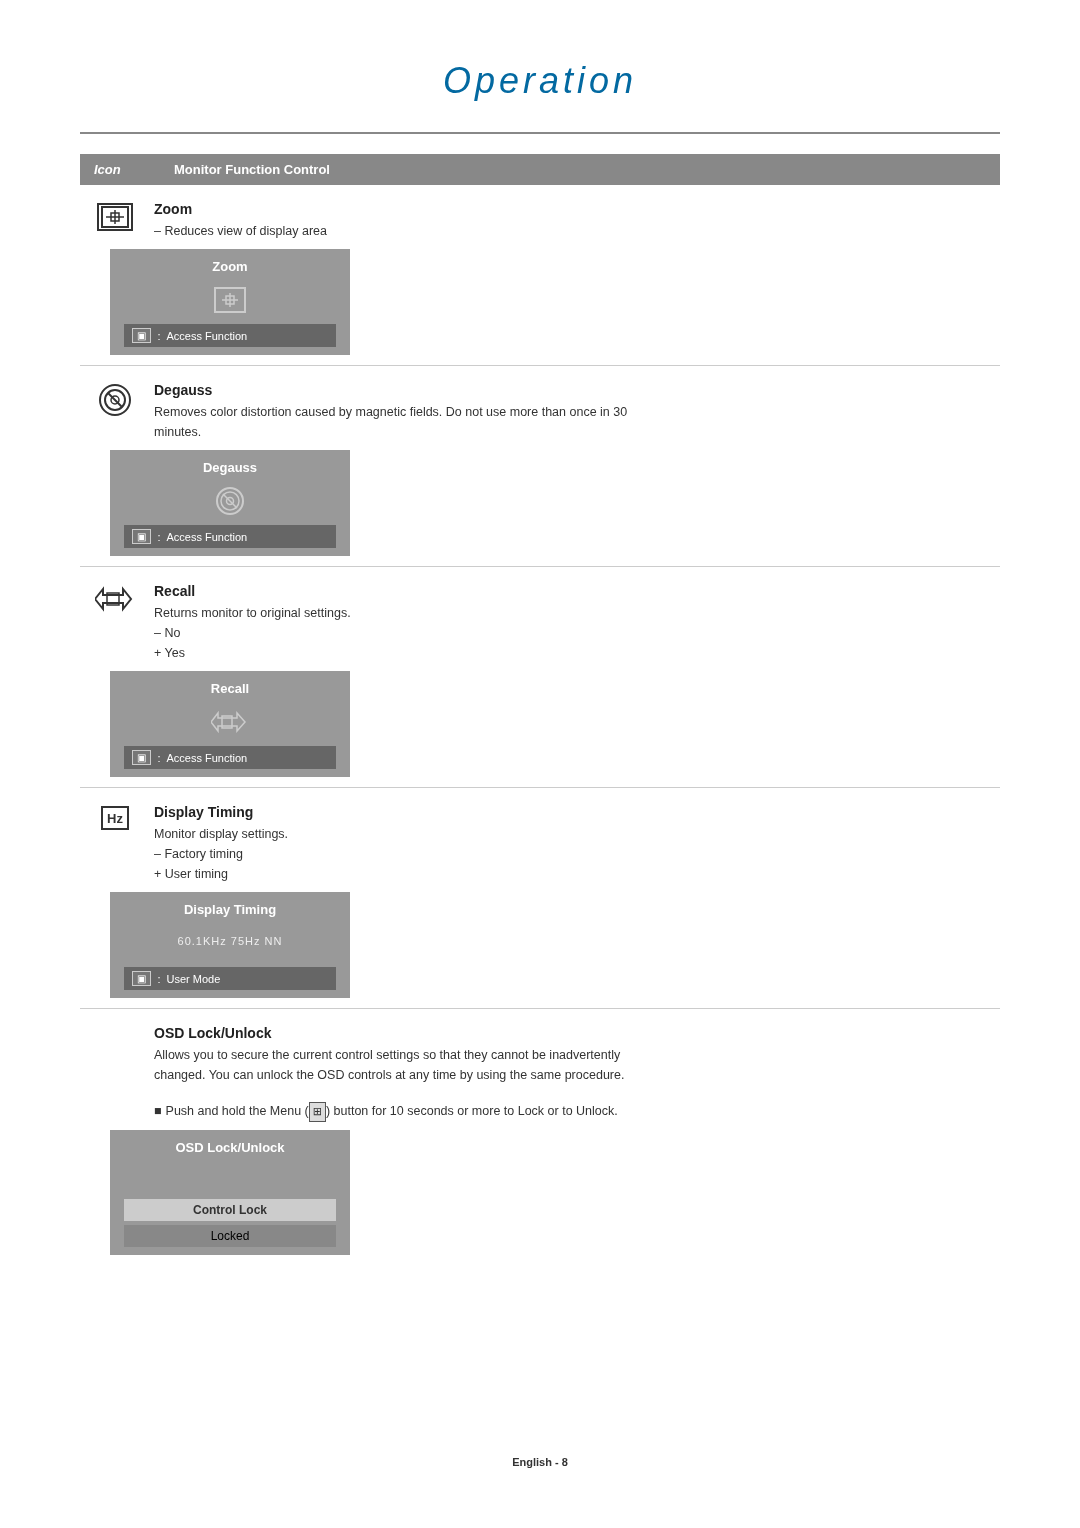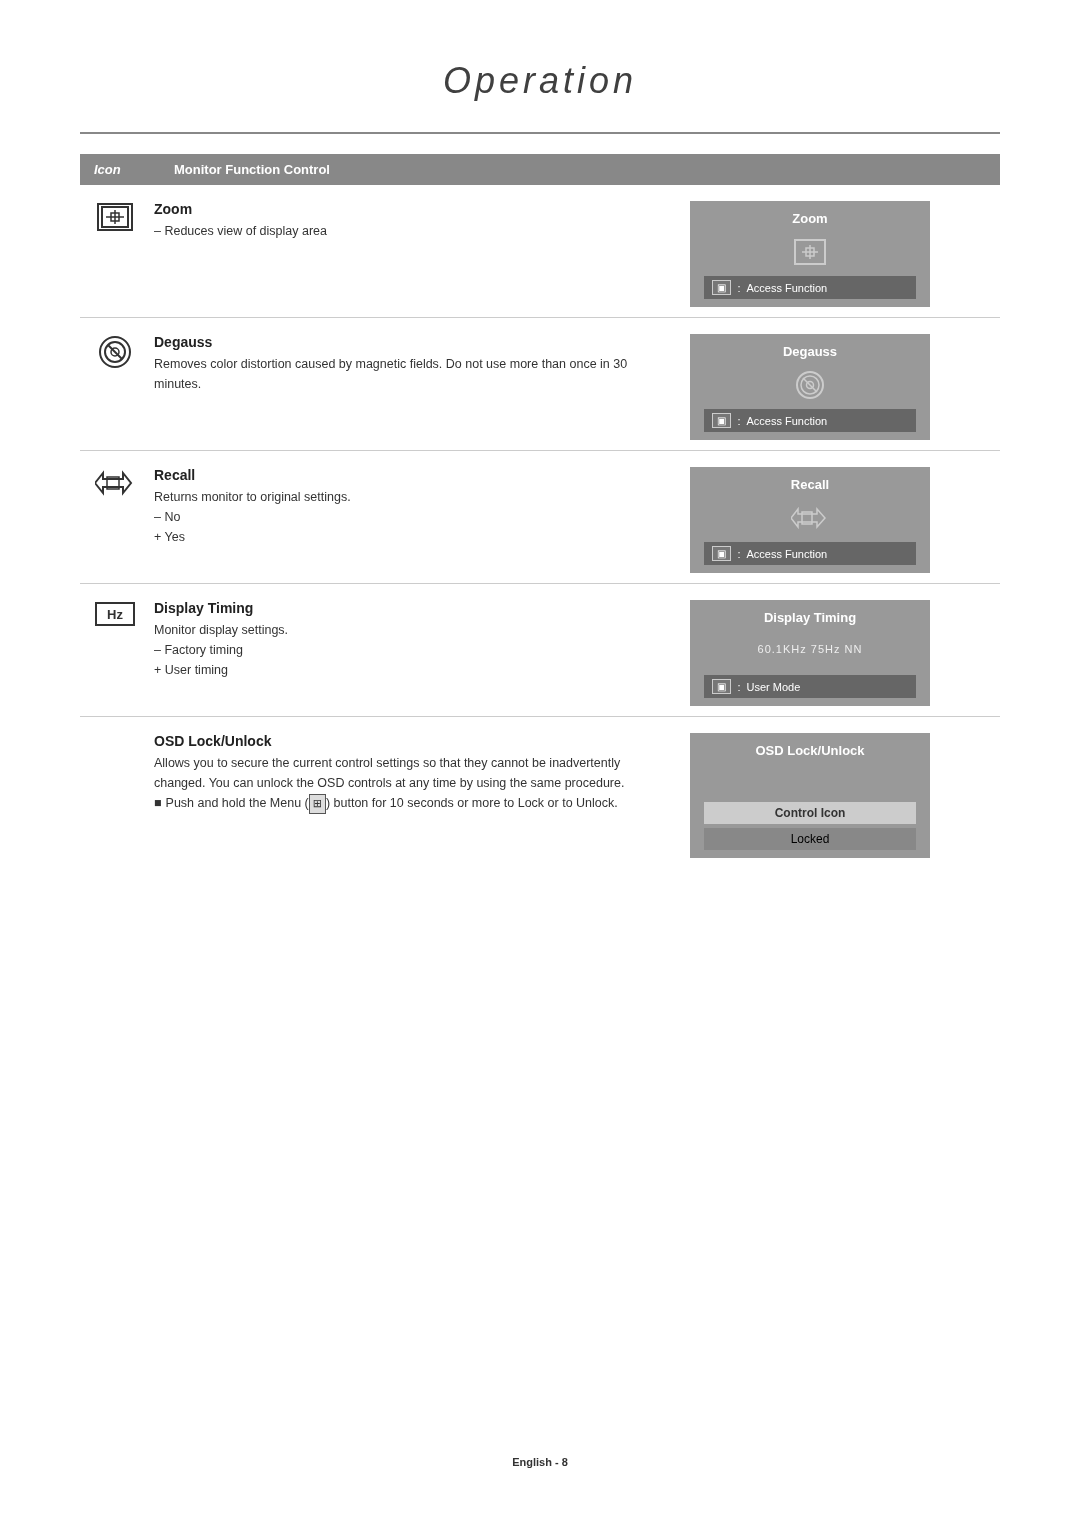--- a/index.html
+++ b/index.html
@@ -16,21 +16,21 @@
       width: 1080px;
       min-height: 1528px;
       padding: 60px 80px 80px 80px;
       position: relative;
     }
 
     .page-title {
       text-align: center;
       font-size: 36px;
       font-weight: 300;
-      color: #404040;
+      color: #0369a1;
       letter-spacing: 4px;
       margin-bottom: 30px;
       font-style: italic;
     }
 
     .title-line {
       border: none;
       border-top: 2px solid #888;
       margin-bottom: 20px;
     }
@@ -54,21 +54,22 @@
     .header-row .col-desc {
       font-weight: bold;
       font-size: 13px;
     }
 
     .content-row {
       display: flex;
       align-items: flex-start;
       padding: 16px 0 10px 0;
       border-bottom: 1px solid #ccc;
-      gap: 0;
+      gap: 8px;
+      flex-direction: column;
     }
 
     .left-col {
       width: 580px;
       display: flex;
       align-items: flex-start;
       gap: 14px;
       padding-left: 10px;
     }
 
@@ -102,21 +103,21 @@
       border-radius: 50%;
       display: flex;
       align-items: center;
       justify-content: center;
     }
 
     .icon-symbol-hz {
       font-size: 13px;
       color: #333;
       border: 2px solid #333;
-      width: 40px;
+      width: 28px;
       height: 24px;
       display: flex;
       align-items: center;
       justify-content: center;
       font-weight: bold;
     }
 
     .desc-col {
       flex: 1;
     }
@@ -448,35 +449,35 @@
   </div>
 
   <div class="content-row" style="border-bottom: none;">
     <div class="left-col">
       <div class="icon-box">
         
       </div>
       <div class="desc-col">
         <div class="func-title">OSD Lock/Unlock</div>
         <div class="func-desc">
-          <div style="margin-bottom: 0;">
+          <div style="margin-bottom: 16px;">
             Allows you to secure the current control settings so that they cannot be inadvertently changed. You can unlock the OSD controls at any time by using the same procedure.
           </div>
           <div class="bullet-item">
             <span>■ </span>
             <span>Push and hold the Menu (<span class="menu-icon-inline">⊞</span>) button for 10 seconds or more to Lock or to Unlock.</span>
           </div>
         </div>
       </div>
     </div>
     <div class="right-col">
       <div class="osd-preview">
         <div class="preview-title">OSD Lock/Unlock</div>
         <div class="osd-no-preview"></div>
-        <div class="osd-control-lock">Control Icon</div>
+        <div class="osd-control-lock">Control Lock</div>
         <div class="osd-locked">Locked</div>
       </div>
     </div>
   </div>
 
   <div class="footer">
     <span>English - 8</span>
   </div>
 
 </div>

